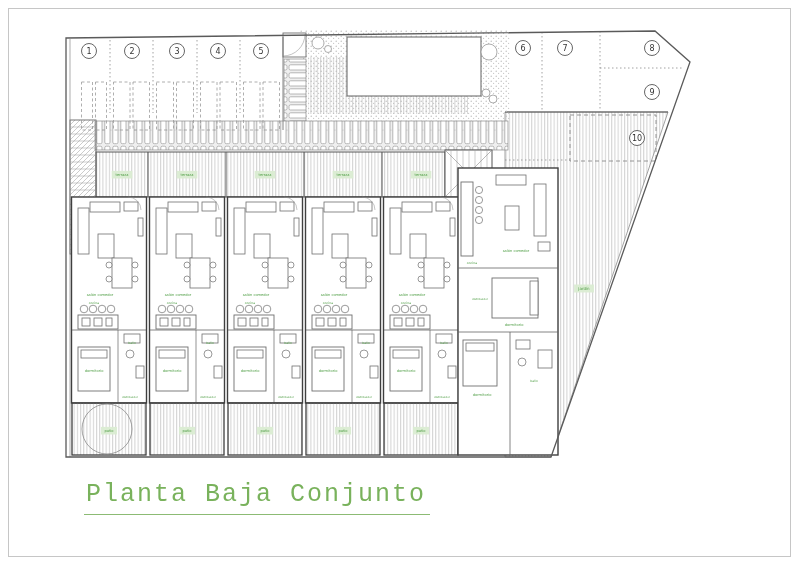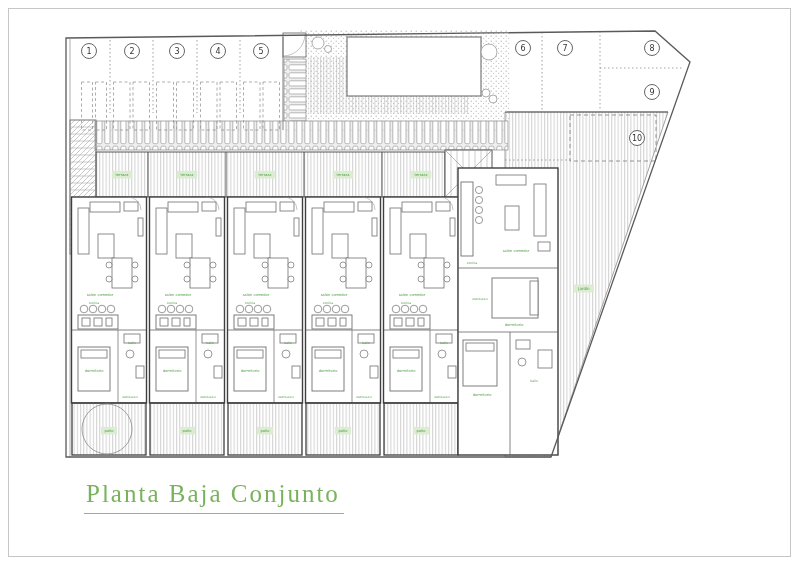--- a/index.html
+++ b/index.html
@@ -1,20 +1,20 @@
 <!DOCTYPE html>
 <html><head>
 <meta charset="utf-8">
 <style>
   html,body{margin:0;padding:0;background:#ffffff;font-family:"DejaVu Sans",sans-serif;}
   .page{position:relative;width:799px;height:565px;background:#ffffff;overflow:hidden;}
   .frame{position:absolute;left:8px;top:8px;right:8px;bottom:8px;border:1px solid #c6c6c6;pointer-events:none;}
   .titleblock{position:absolute;left:84px;top:480px;}
   .titleblock span{display:inline-block;font-size:25px;letter-spacing:2px;color:#79b25c;
-     padding:0 4px 5px 2px;border-bottom:1px solid #8cbb74;font-family:Liberation Serif, serif;}
+     padding:0 4px 5px 2px;border-bottom:1px solid #8cbb74;font-family:Liberation Mono, monospace;}
   svg{position:absolute;left:0;top:0;}
   text{font-family:"DejaVu Sans",sans-serif;}
 </style>
 </head>
 <body>
 
 <div class="page">
 
 <svg id="plan" width="799" height="565" viewBox="0 0 799 565">
   <defs>

